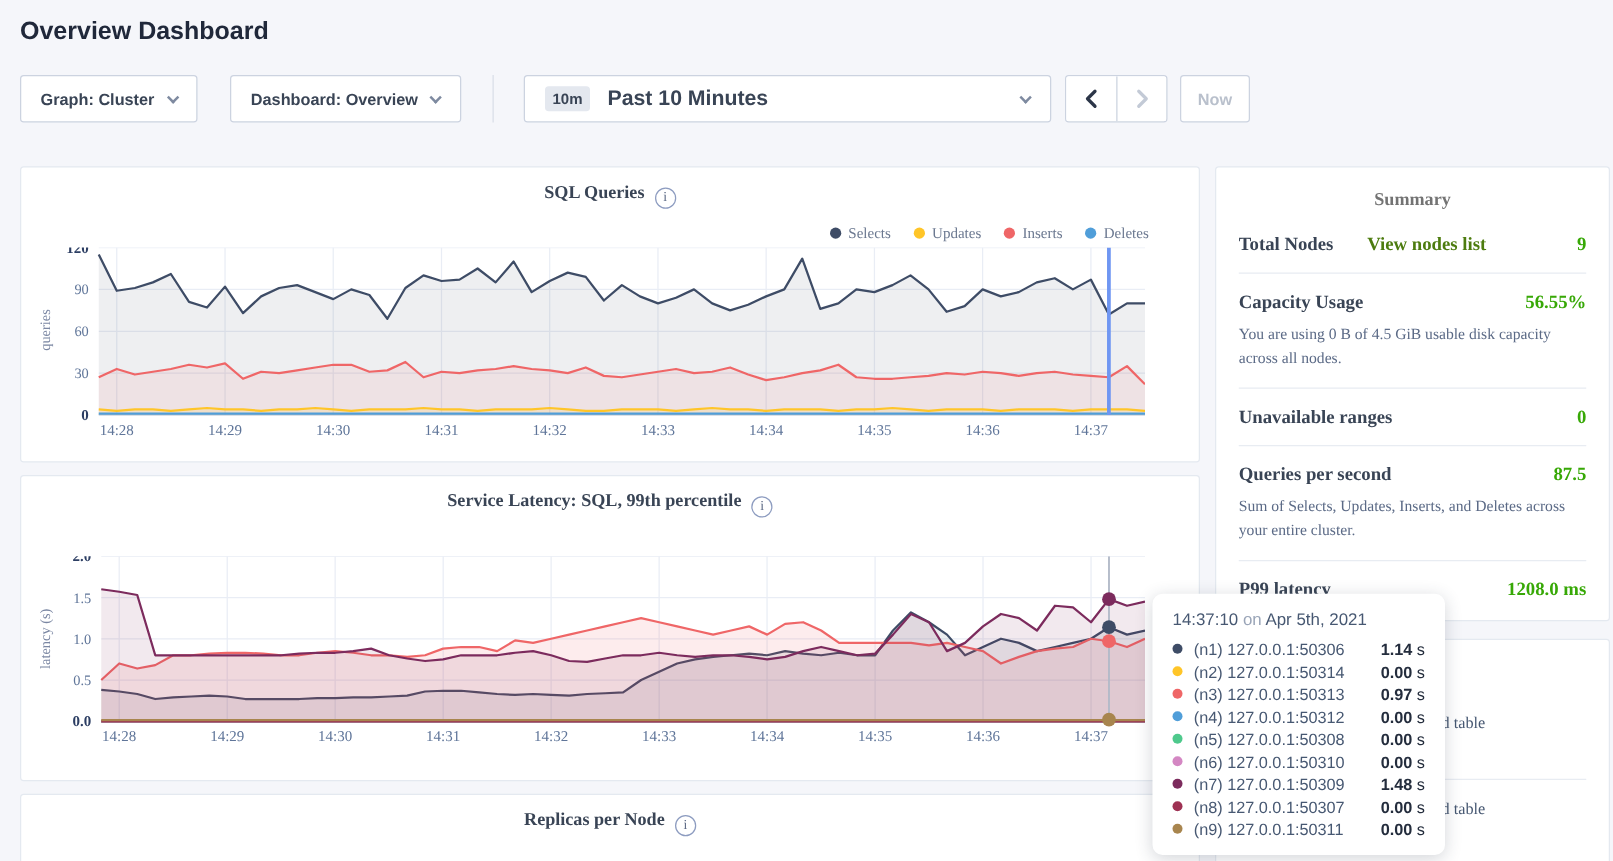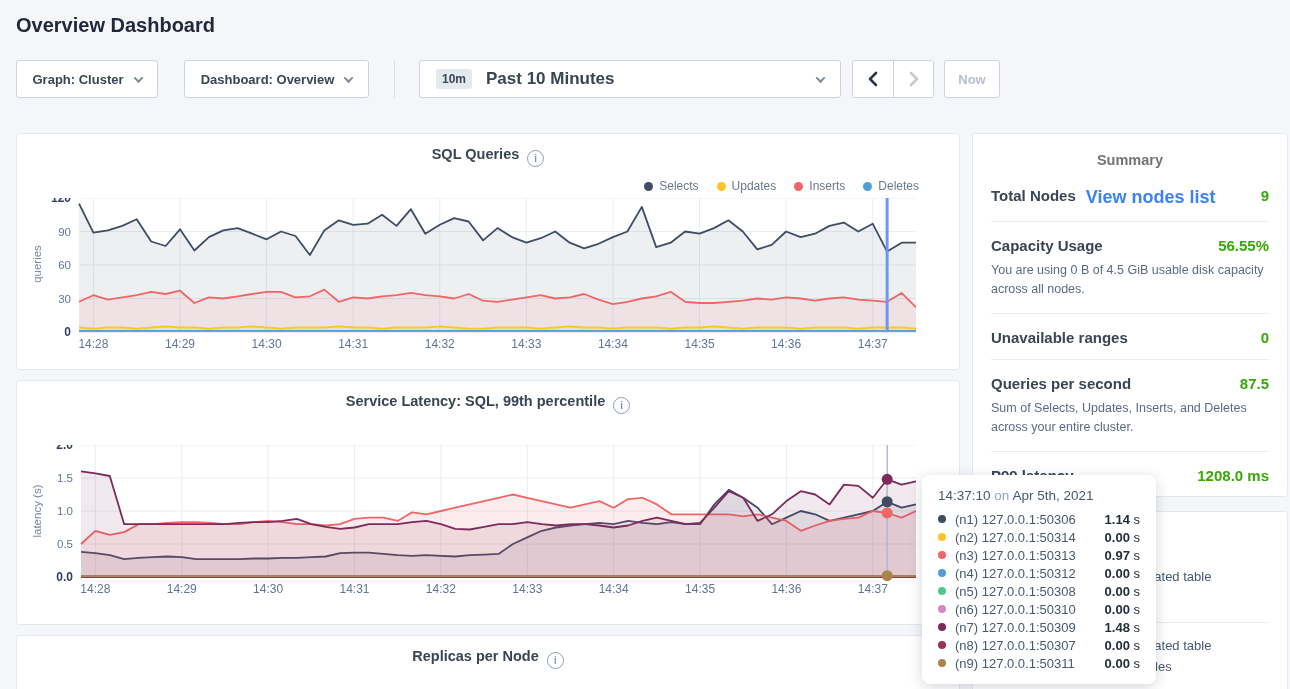--- a/index.html
+++ b/index.html
@@ -26,21 +26,21 @@
   .time-label { font-size:17px; font-weight:700; }
   .timepicker .chev { margin-left:auto; }
   .navgroup { display:flex; margin-left:11px; height:38px; border:1px solid #ccd3e0; border-radius:3px;
               overflow:hidden; background:#fff; }
   .navgroup button { width:40px; height:36px; border:none; background:#fff; display:flex;
                      align-items:center; justify-content:center; cursor:pointer; }
   .navgroup button + button { border-left:1px solid #ccd3e0; }
   .now-btn { width:56px; margin-left:10px; justify-content:center; color:#b9c0cc; cursor:default;text-align:center; }
 
   
-  .panel { position:absolute; background:#fff; border:1px solid #e4e9f0; border-radius:3px; }
+  .panel { position:absolute; background:#fff; border:1px solid #e4e9f0; border-radius:3px;font-family:Liberation Serif, serif; }
   .sql-panel { left:16px; top:133px; width:944px; height:237px; }
   .lat-panel { left:16px; top:380px; width:944px; height:245px; }
   .rep-panel { left:16px; top:635px; width:944px; height:90px; }
   .summary-panel { left:972px; top:133px; width:316px; height:364px; }
   .events-panel  { left:972px; top:511px; width:316px; height:210px; }
 
   .chart-title { position:absolute; top:12px; left:0; right:0; text-align:center;
                  font-size:14.5px; font-weight:700; color:#394455; }
   .info-icon { display:inline-block; width:17px; height:17px; border:1.5px solid #8d9cc0; border-radius:50%;
                color:#5f6c87; font-size:11px; font-weight:400; line-height:14px; text-align:center;
@@ -51,23 +51,23 @@
   .chart-svg { position:absolute; }
   .sql-svg { left:17px; top:64px; }
   .lat-svg { left:19px; top:64px; }
   .ylabel { position:absolute; left:-50px; top:124px; width:140px; text-align:center;
             transform:rotate(-90deg); font-size:11.5px; color:#7b87a3; }
 
   
   .summary-title { text-align:center; font-size:14.5px; font-weight:700; color:#737373; padding:18px 0 4px; }
   .sum-row { margin:0 18px; padding:15px 0 13px; border-bottom:1px solid #e8ecf2; }
   .sum-row:last-child { border-bottom:none; }
-  .sum-line { display:flex; align-items:flex-start; }
+  .sum-line { display:flex; align-items:center;gap:17px; }
   .sum-label { font-size:15px; font-weight:700; color:#394455; }
-  .sum-link { font-size:18px; font-weight:700; color:#3b82f6; margin-left:10px; text-decoration:none; cursor:pointer; }
+  .sum-link { font-size:15px; font-weight:700; color:#4d7c0f; margin-left:10px; text-decoration:none; cursor:pointer; }
   .sum-value { margin-left:auto; font-size:15px; font-weight:700; color:#37a806; }
   .sum-desc { font-size:12.5px; color:#5b6a86; line-height:1.55; margin-top:7px; }
 
   
   .events-title { text-align:center; font-size:14.5px; font-weight:700; color:#242d3d; padding:16px 0 10px; }
   .event-item { margin:0 18px; padding:12px 0 14px; font-size:13px; color:#475872; line-height:21px;
                 border-bottom:1px solid #e8ecf2; }
   .event-item:last-child { border-bottom:none; }
 
   

